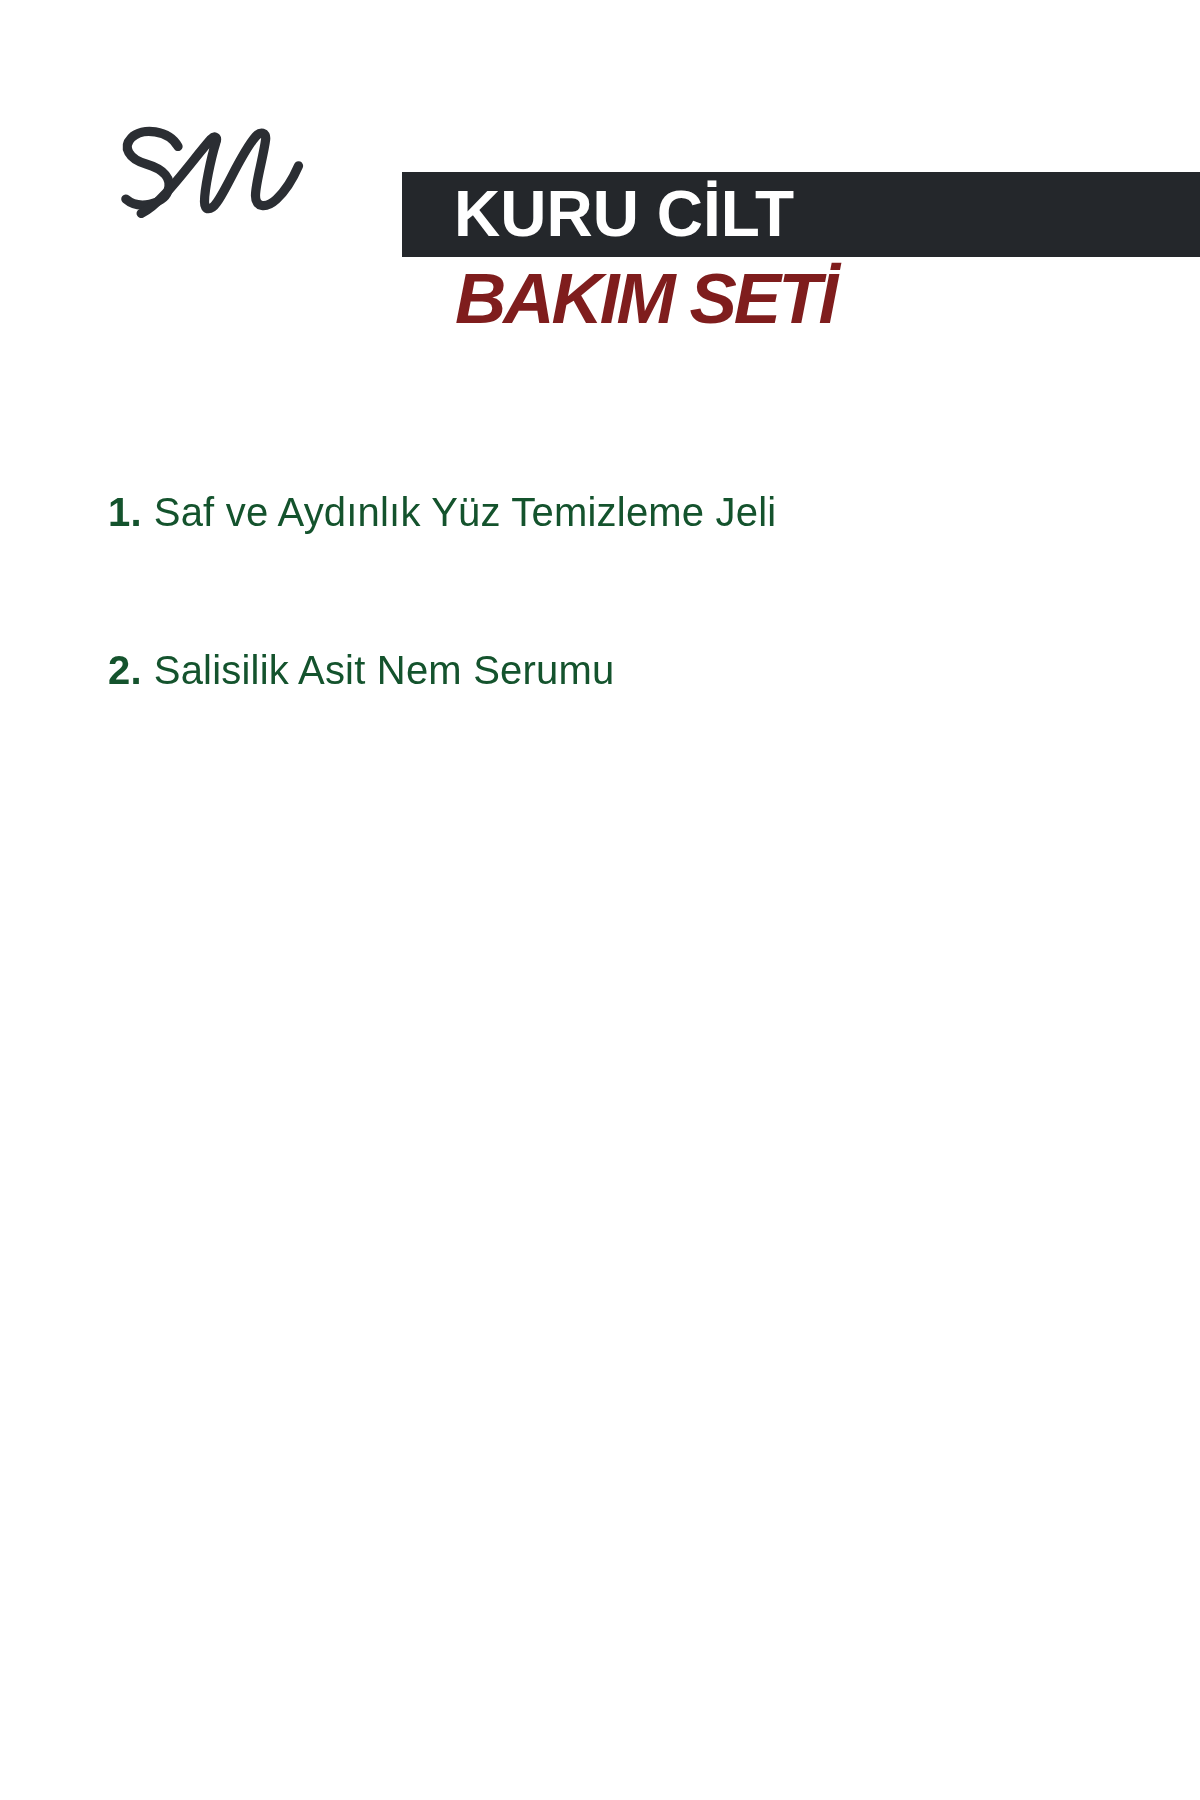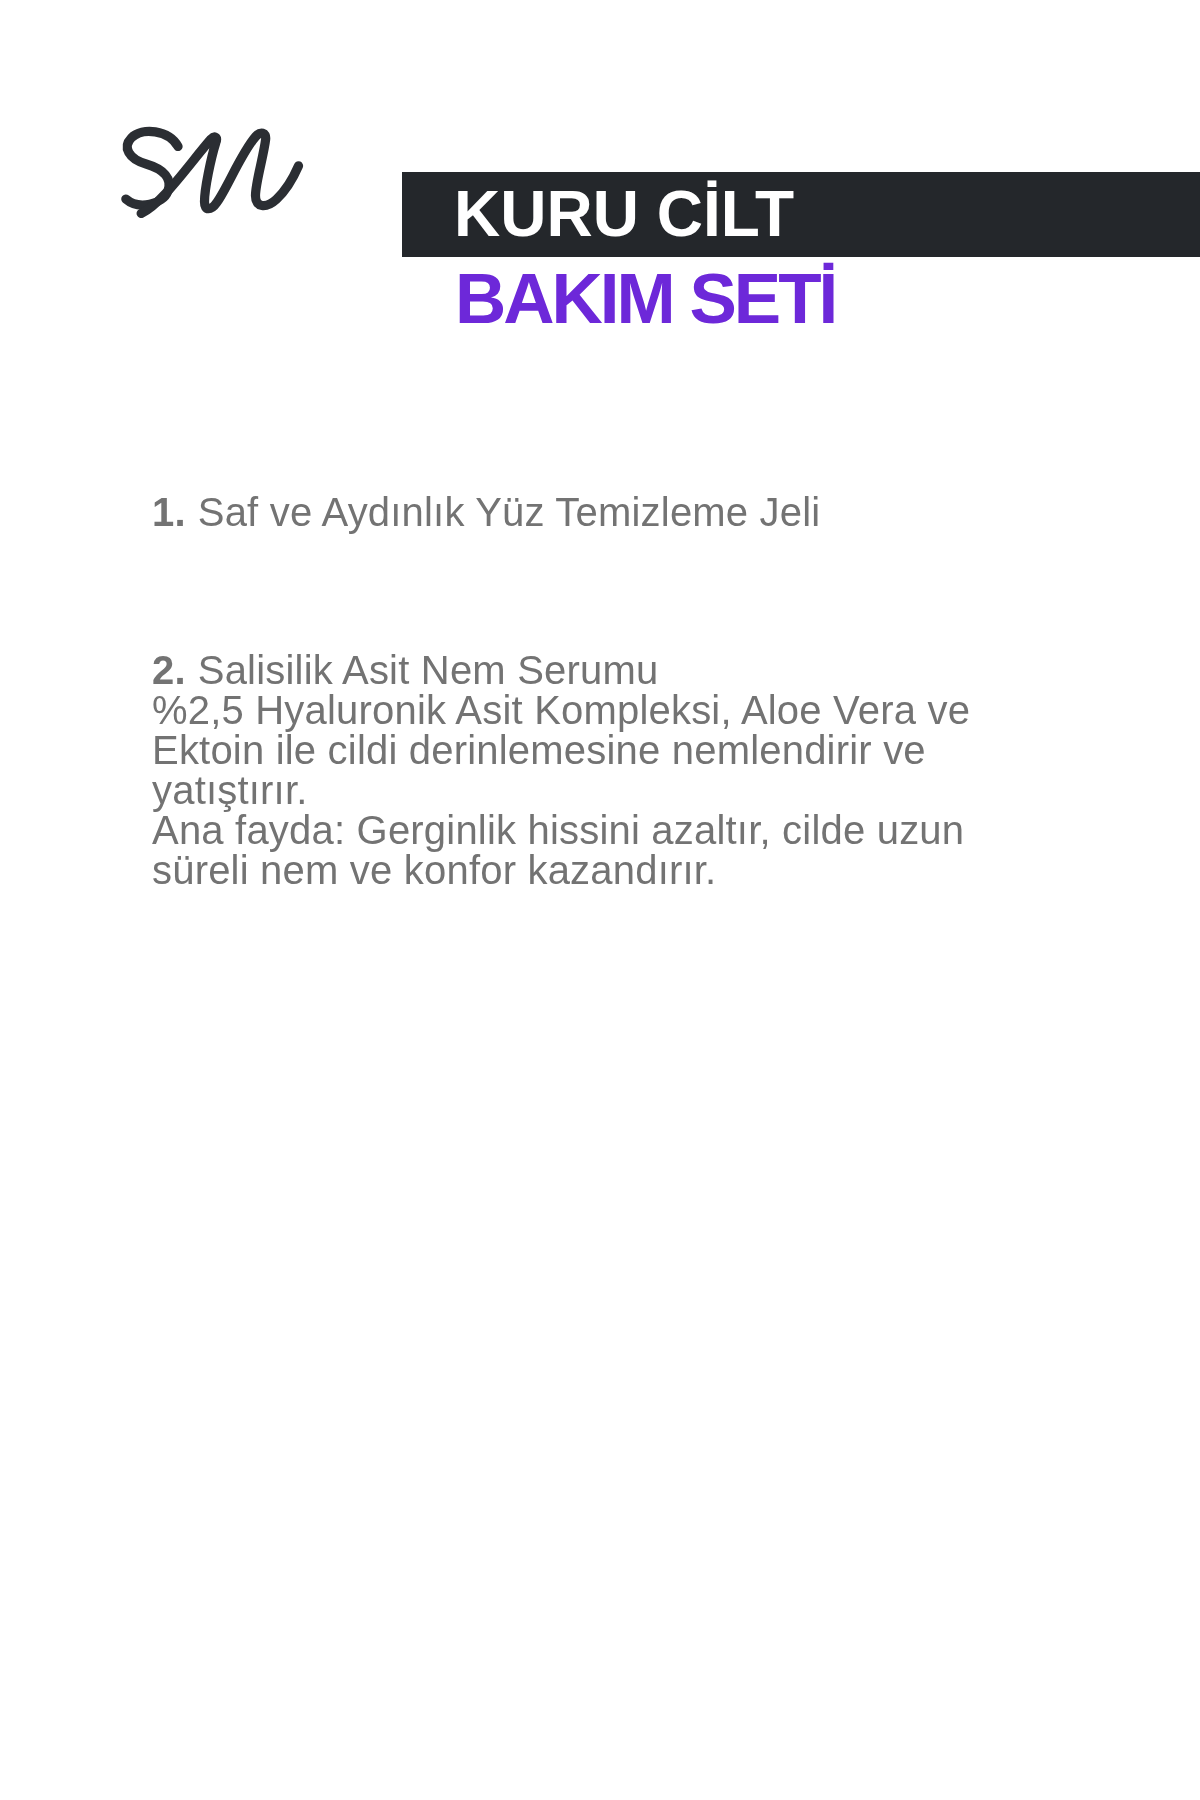--- a/index.html
+++ b/index.html
@@ -56,25 +56,24 @@
     line-height: 1;
     white-space: nowrap;
   }
 
   
   .content {
     position: absolute;
     left: 108px;
     top: 492px;
     width: 1010px;
-    color: #737373;
+    color: #14532d;
     font-size: 40px;
     line-height: 40px;
     letter-spacing: 0.2px;
-    margin-left: 44px;
   }
   .section {
     margin: 0 0 118px 0;
   }
   .section-heading {
     margin: 0;
   }
   .section-number {
     font-weight: 700;
     margin-right: 12px;
@@ -92,34 +91,29 @@
   <svg class="logo" viewBox="0 0 690 390" aria-hidden="true">
     <g fill="none" stroke="#2b2e33" stroke-width="30" stroke-linecap="round" stroke-linejoin="round">
       <path d="M215,112 C185,58 98,48 63,84 C34,114 54,153 111,169 C169,186 197,217 182,257 C166,301 86,319 45,283" stroke="#2b2e33"></path>
       <path d="M95,330 C162,300 252,168 322,88 C333,76 345,80 338,99 C322,150 301,250 301,292 C301,322 322,322 342,293 C376,246 420,134 468,79 C483,62 503,65 500,89 C494,141 467,230 467,272 C467,311 501,315 535,284 C563,258 591,212 607,175" stroke="#2b2e33"></path>
     </g>
   </svg>
 
   <div class="banner" style="background-color: rgb(36, 39, 43);">
     <span class="banner-title" style="color: rgb(255, 255, 255);">KURU CİLT</span>
   </div>
-  <div class="subtitle" style="color: #6d28d9;">BAKIM SETİ</div>
+  <div class="subtitle" style="color: #7f1d1d; font-style: italic;">BAKIM SETİ</div>
 
   <div class="content">
 
     <div class="section">
       <p class="section-heading"><span class="section-number">1.</span><span>Saf ve Aydınlık Yüz Temizleme Jeli</span></p>
     </div>
 
     <div class="section">
       <p class="section-heading"><span class="section-number">2.</span><span>Salisilik Asit Nem Serumu</span></p>
-      <p class="section-desc">%2,5 Hyaluronik Asit Kompleksi, Aloe Vera ve
-Ektoin ile cildi derinlemesine nemlendirir ve
-yatıştırır.
-Ana fayda: Gerginlik hissini azaltır, cilde uzun
-süreli nem ve konfor kazandırır.</p>
     </div>
 
     <div class="section">
     </div>
 
   </div>
 </div>
 
 </body></html>

